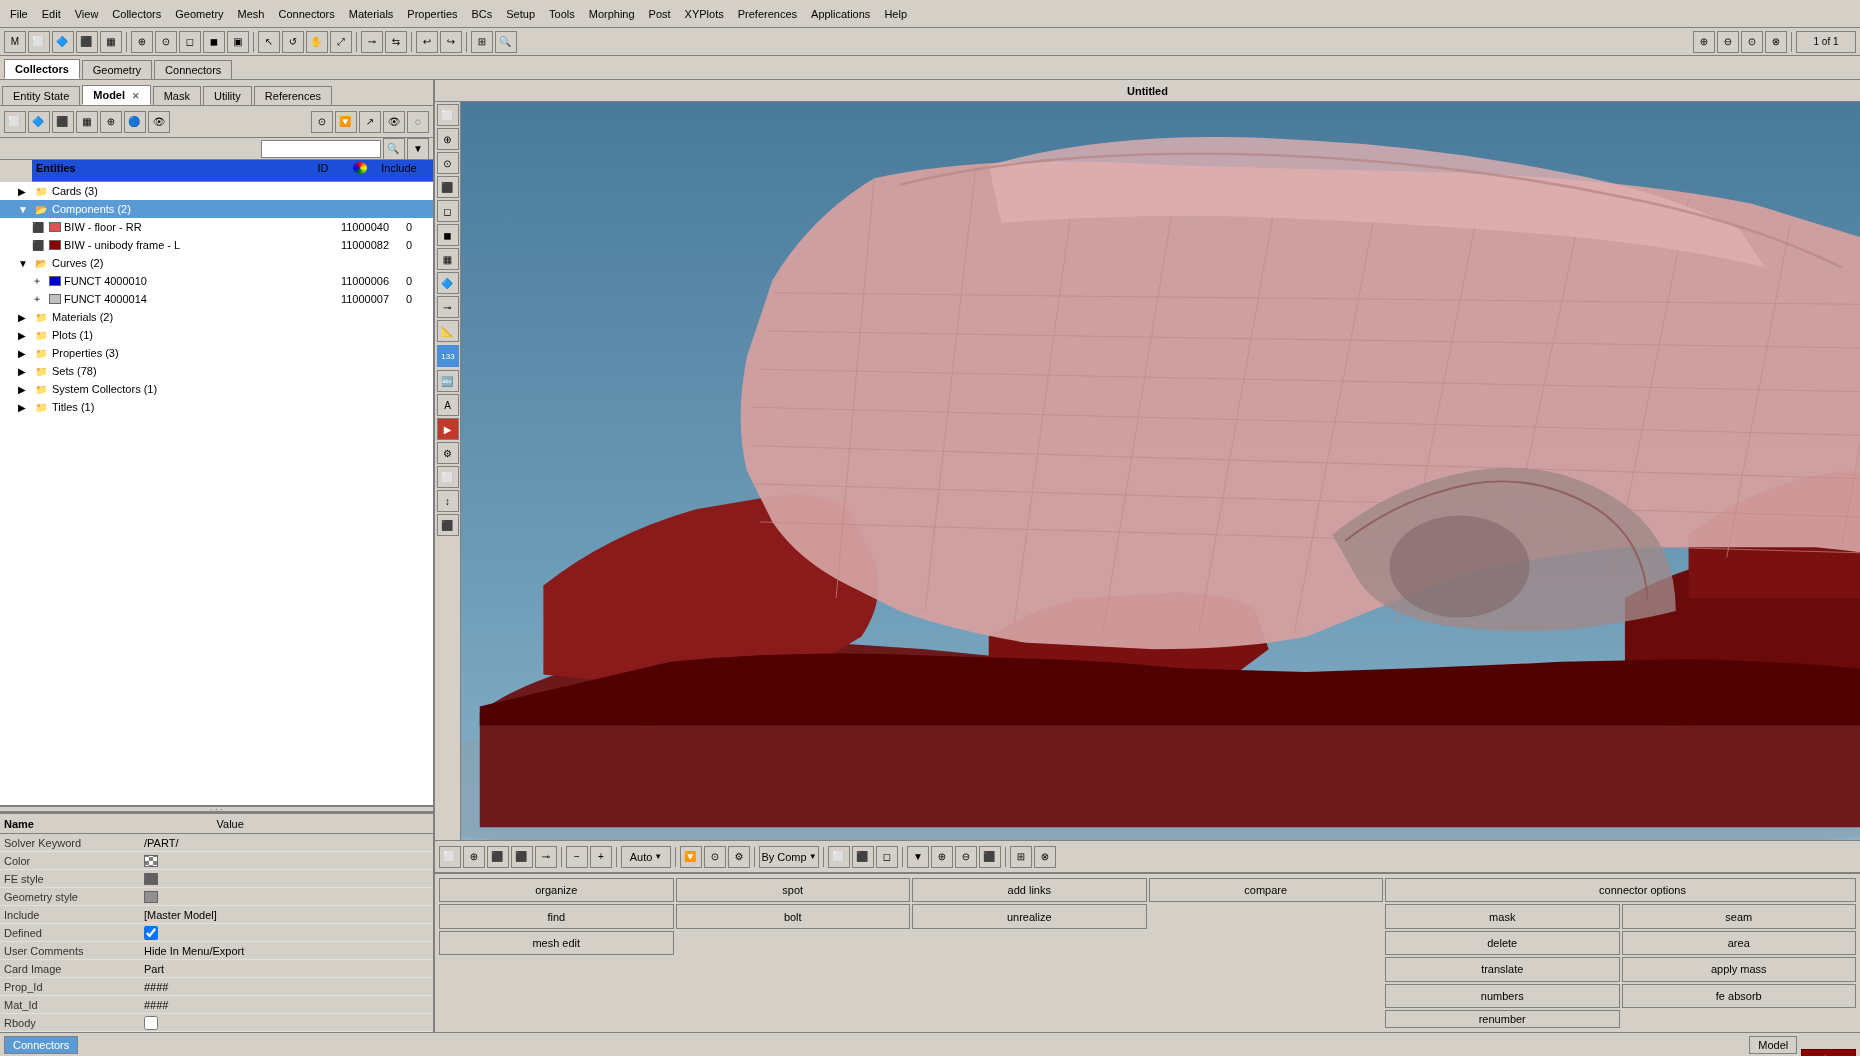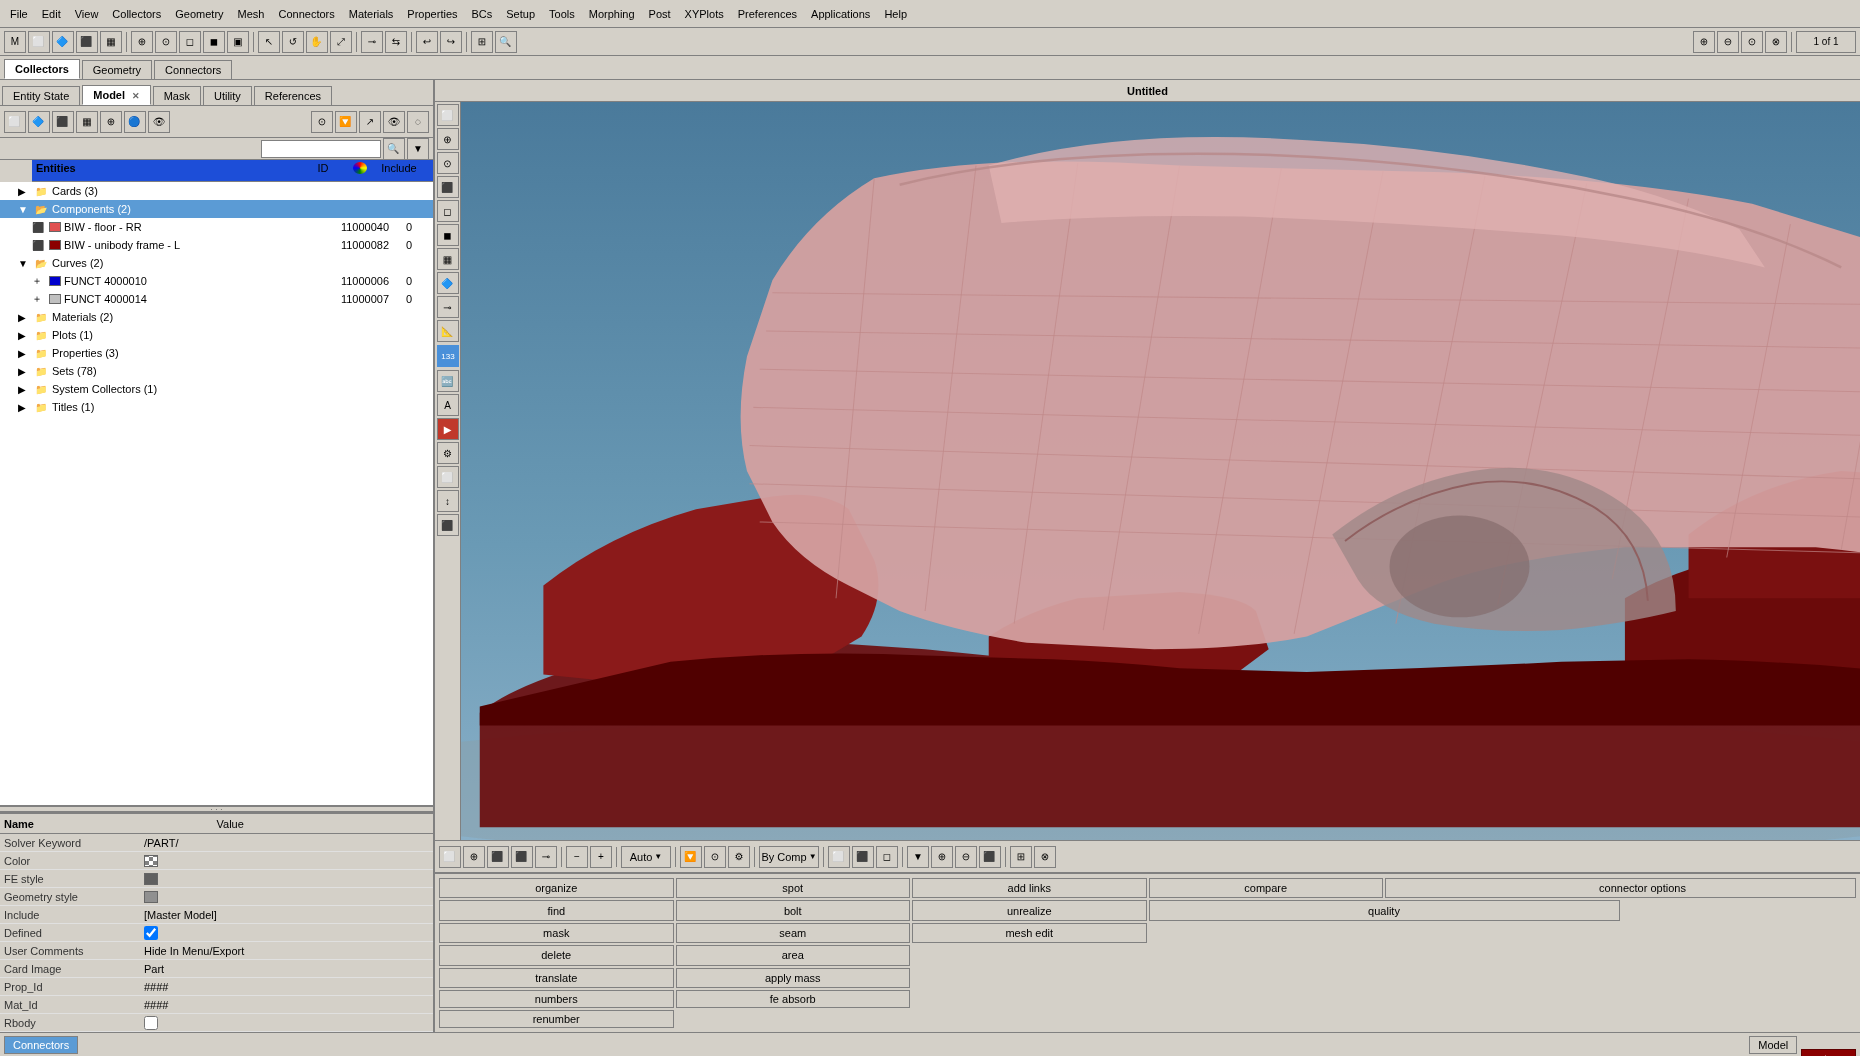--- a/index.html
+++ b/index.html
@@ -776,23 +776,20 @@
 
         <div class="connector-btn">
           <span>find</span>
         </div>
         <div class="connector-btn">
           <span>bolt</span>
         </div>
         <div class="connector-btn">
           <span>unrealize</span>
         </div>
-        <div class="connector-btn" style="grid-column: span 2;">
-          <span>quality</span>
-        </div>
         <div style="background:transparent; border:none;"></div>
 
         <div class="connector-btn">
           <span>mask</span>
         </div>
         <div class="connector-btn">
           <span>seam</span>
         </div>
         <div class="connector-btn">
           <span>mesh edit</span>

